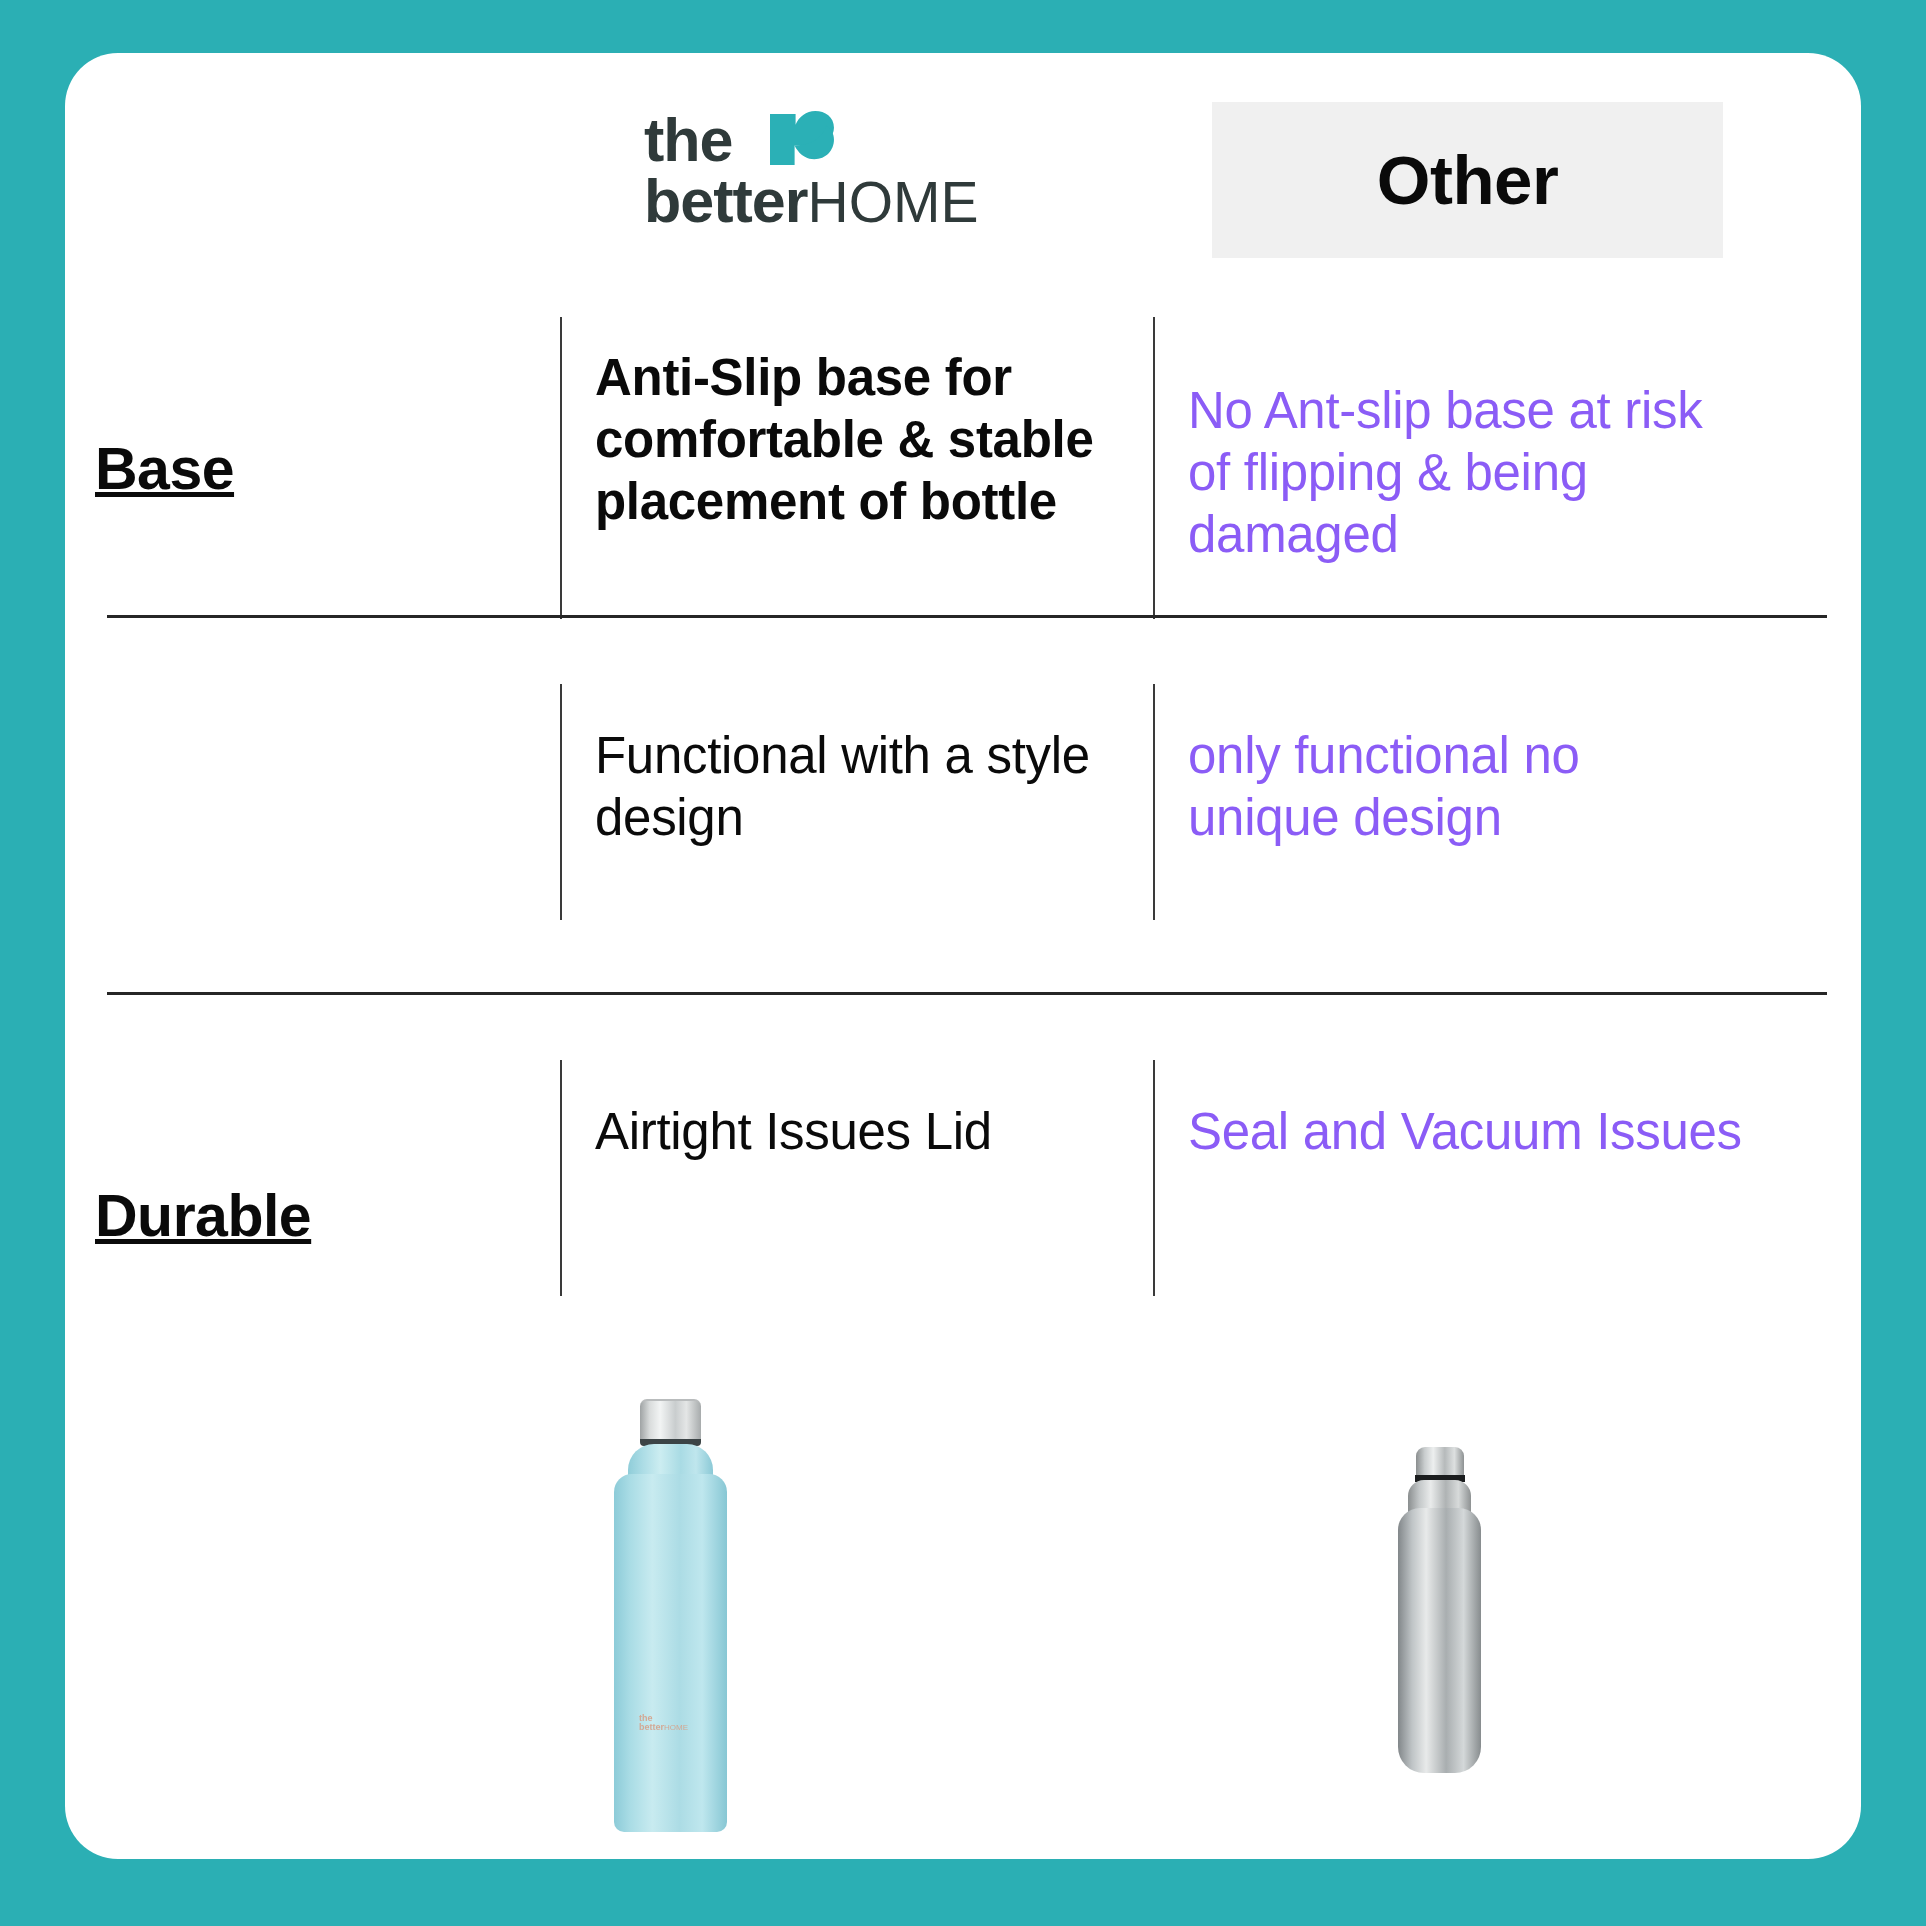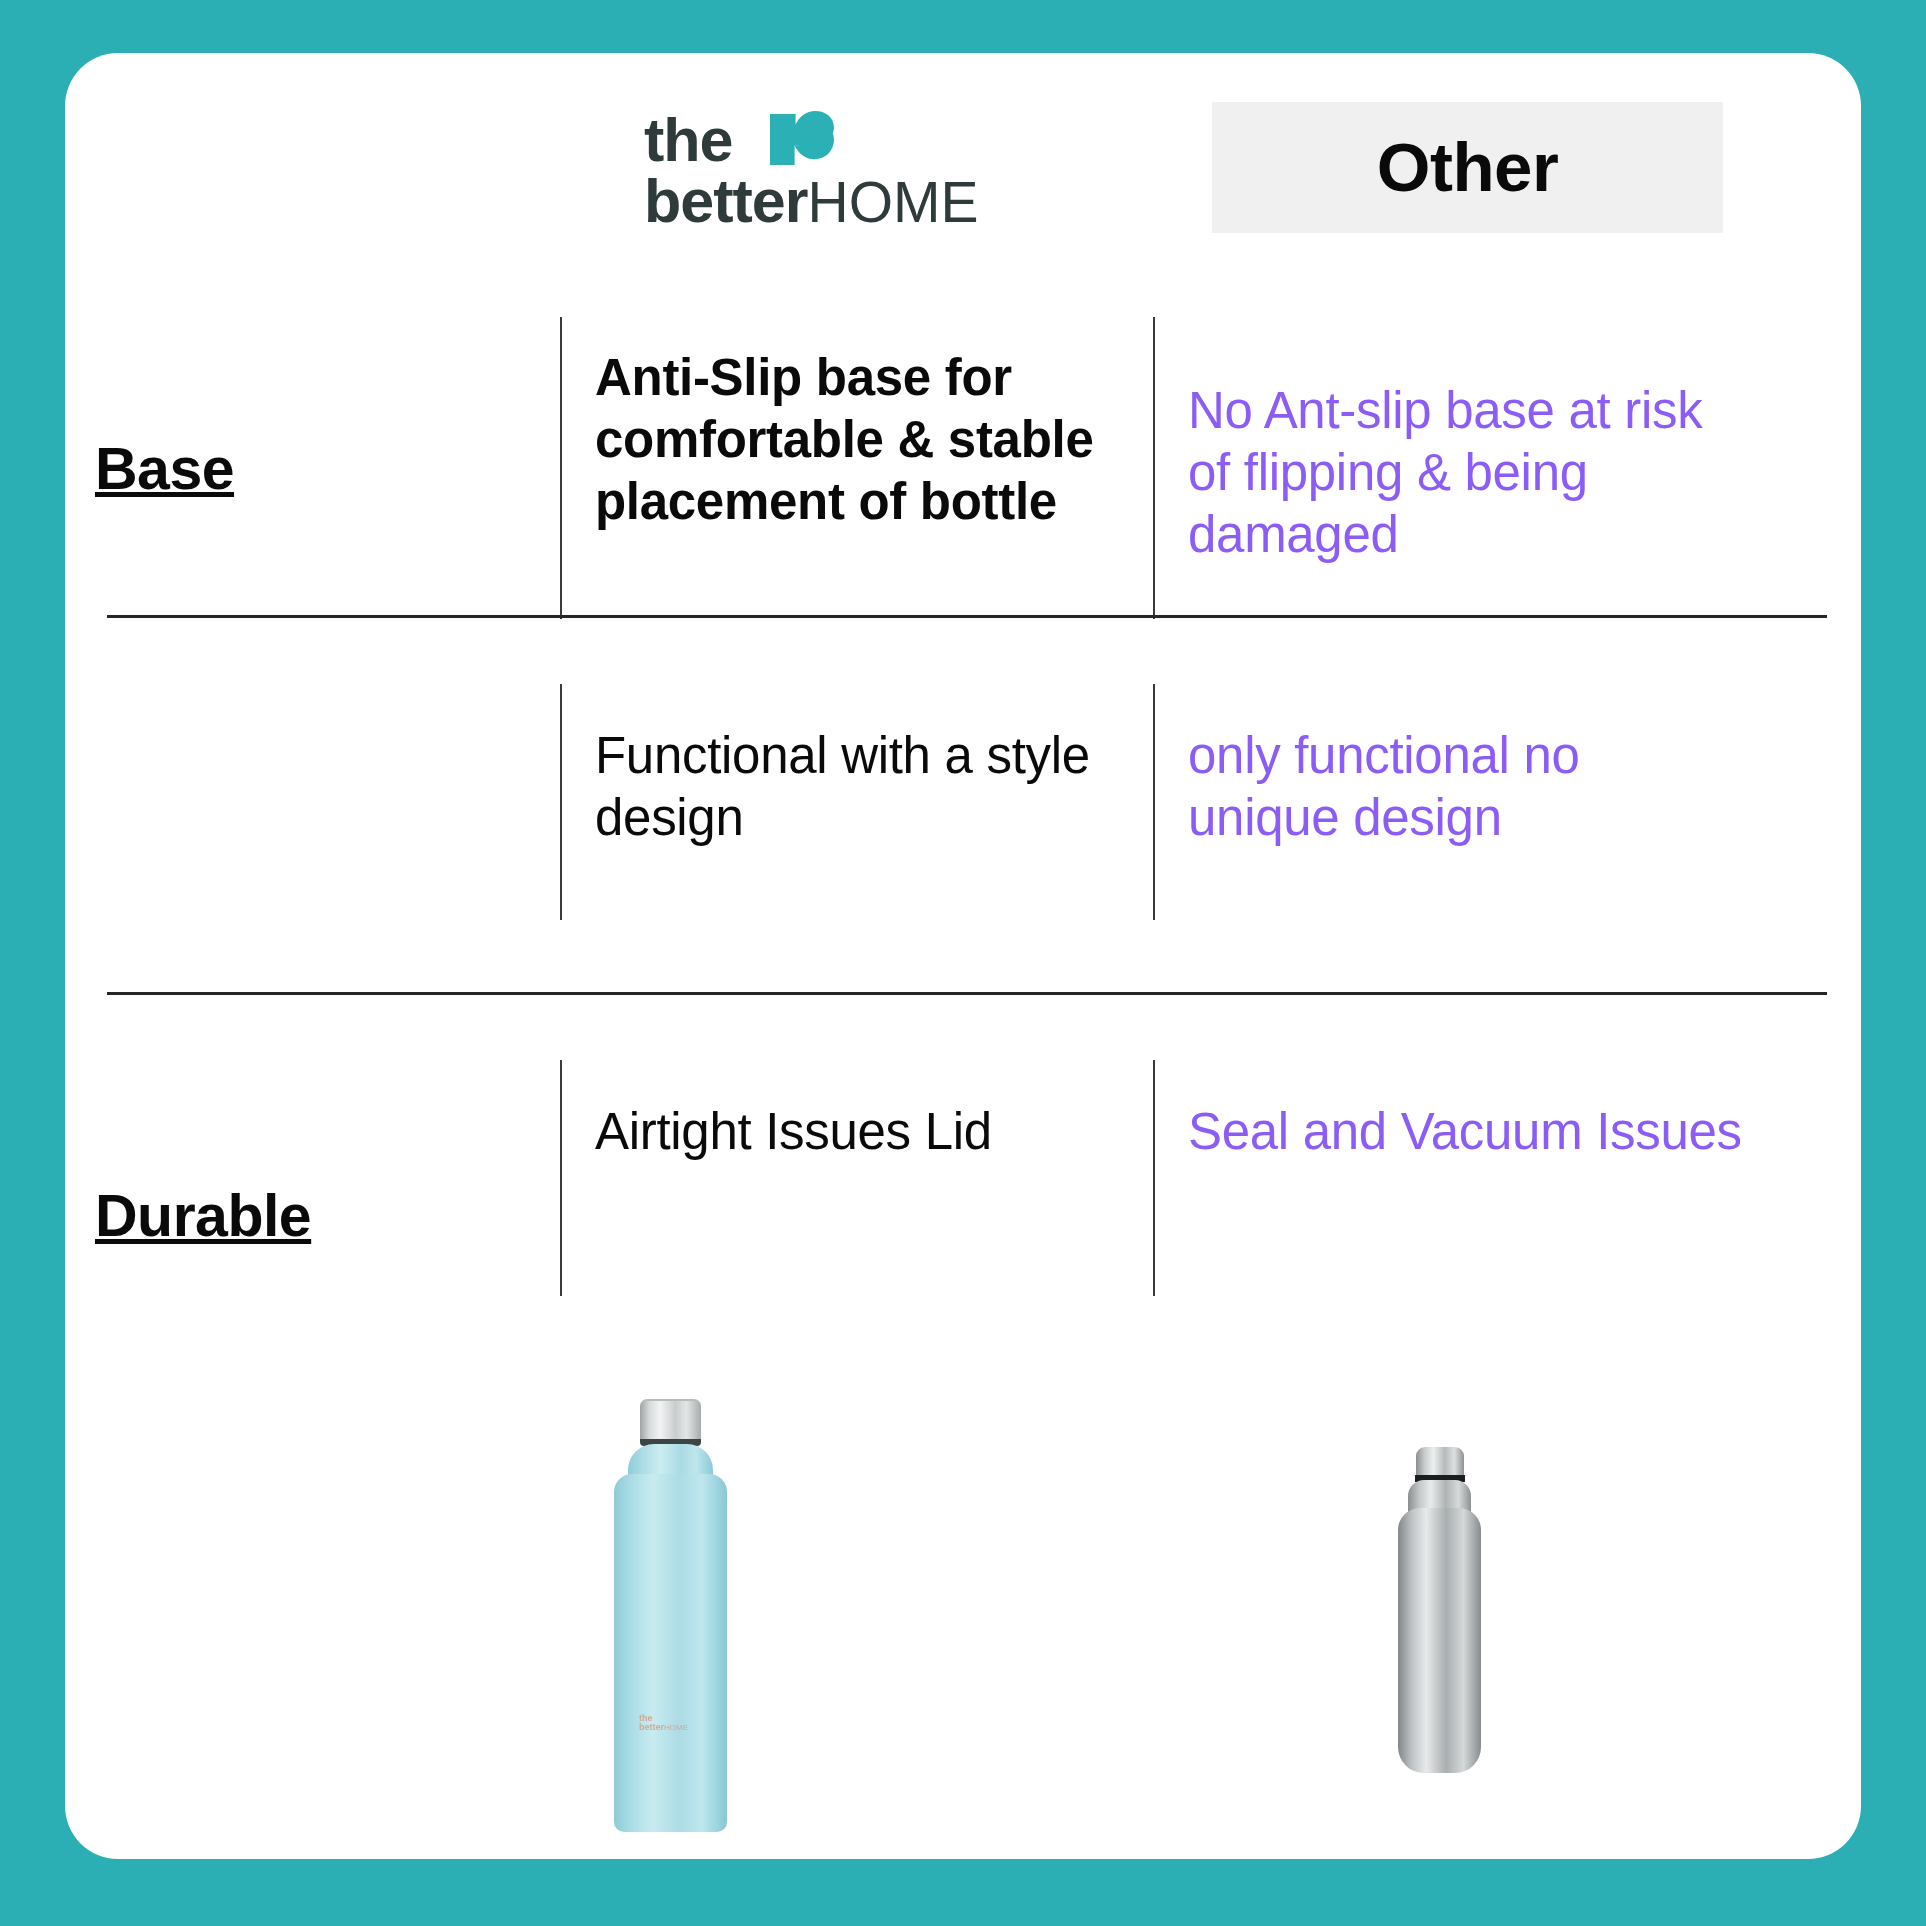--- a/index.html
+++ b/index.html
@@ -81,21 +81,21 @@
     font-size: 57px;
     letter-spacing: 0px;
     color: #2F3A3A;
   }
 
   .other-box {
     position: absolute;
     left: 1147px;
     top: 49px;
     width: 511px;
-    height: 131px;
+    height: 156px;
     background: #F0F0F0;
     display: flex;
     align-items: center;
     justify-content: center;
   }
   .other-label {
     font-size: 69px;
     font-weight: bold;
     color: #0A0A0A;
     letter-spacing: -0.5px;

